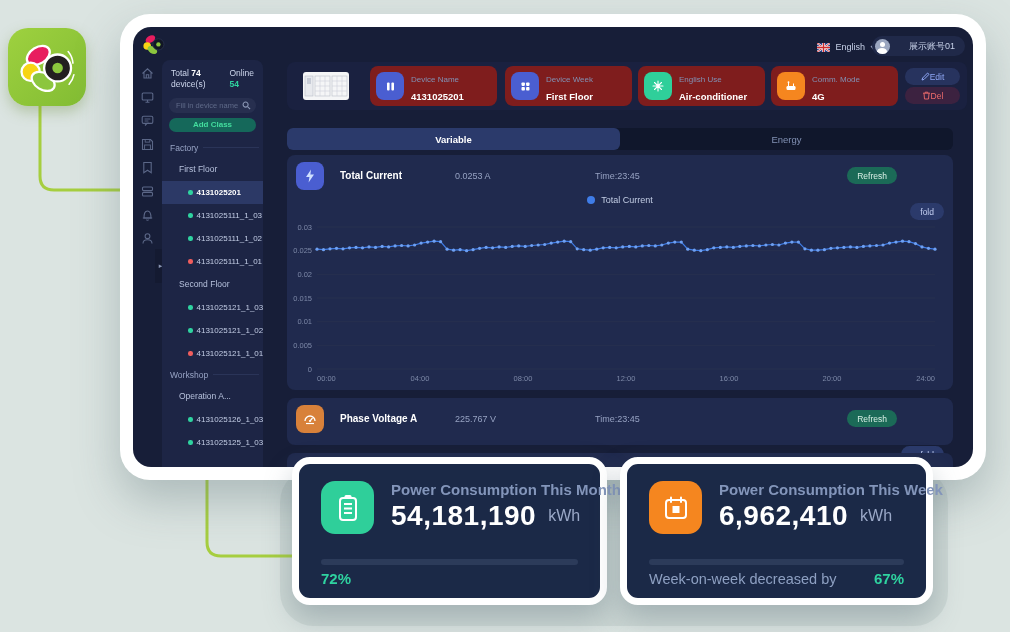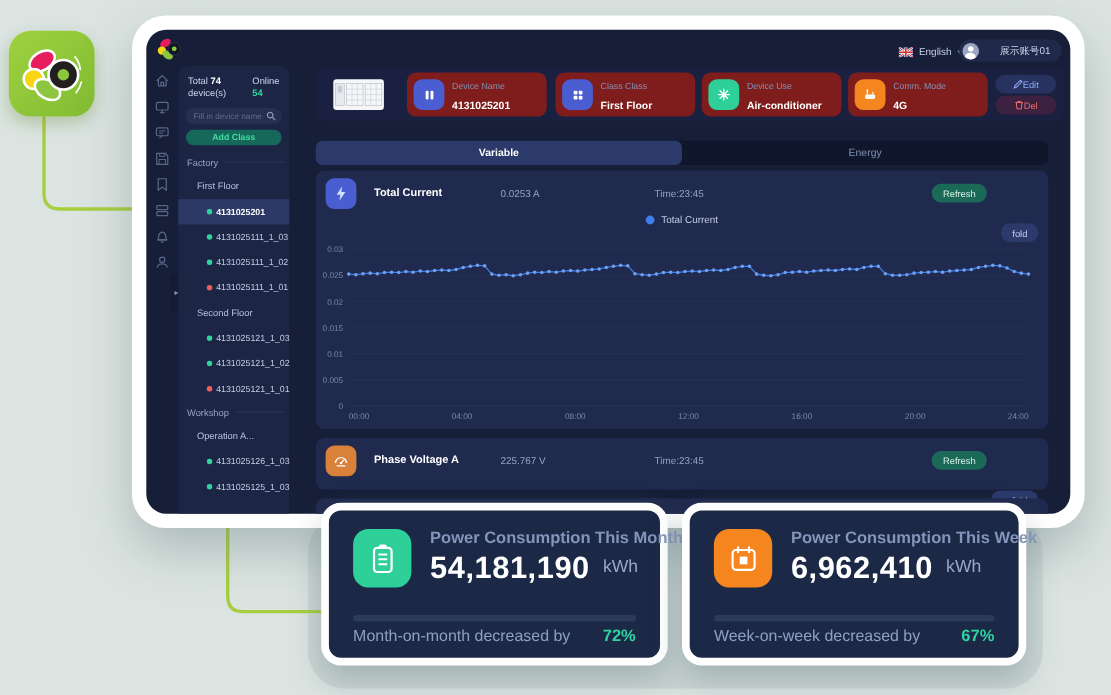--- a/index.html
+++ b/index.html
@@ -328,31 +328,31 @@
         </div>
         <div class="info-card" style="left:218px">
           <span class="ic" style="background:#4a5ed1">
             <svg width="11" height="11" viewBox="0 0 11 11">
                 <rect x="1.5" y="1.5" width="3.4" height="3.4" rx="0.8" fill="#fff"></rect>
                 <rect x="6.1" y="1.5" width="3.4" height="3.4" rx="0.8" fill="#fff"></rect>
                 <rect x="1.5" y="6.1" width="3.4" height="3.4" rx="0.8" fill="#fff"></rect>
                 <rect x="6.1" y="6.1" width="3.4" height="3.4" rx="0.8" fill="#fff"></rect>
               </svg>
             </span>
-          <span><span class="lbl">Class Class</span><br>
+          <span><span class="lbl">Device Week</span><br>
             <span class="val">First Floor</span></span>
         </div>
         <div class="info-card" style="left:351px">
           <span class="ic" style="background:#2fcf9a">
             <svg width="12" height="12" viewBox="0 0 12 12">
                 <path d="M6,1 V11 M1,6 H11 M2.5,2.5 L9.5,9.5 M9.5,2.5 L2.5,9.5" stroke="#fff" stroke-width="1.1" stroke-linecap="round"></path>
                 <circle cx="6" cy="6" r="1.4" fill="#fff"></circle>
               </svg>
             </span>
-          <span><span class="lbl">Device Use</span><br>
+          <span><span class="lbl">English Use</span><br>
             <span class="val">Air-conditioner</span></span>
         </div>
         <div class="info-card" style="left:484px">
           <span class="ic" style="background:#f5861f">
             <svg width="12" height="12" viewBox="0 0 12 12">
                 <rect x="1.5" y="6" width="9" height="4" rx="1.2" fill="#fff"></rect>
                 <path d="M3.5,6 V2.5 M8.5,6 V3.5" stroke="#fff" stroke-width="1"></path>
                 <circle cx="3.5" cy="2.2" r="0.9" fill="#fff"></circle>
               </svg>
             </span>
@@ -554,21 +554,20 @@
           <path d="M8,10 H16 M8,14.5 H16 M8,19 H16" stroke="#fff" stroke-width="1.8"></path>
         </svg>
       </span>
     <span class="sum-title">Power Consumption This Month</span>
     <span class="sum-valrow">
         <span class="sum-value">54,181,190</span>
         <span class="sum-unit">kWh</span>
       </span>
     <span class="sum-track"><span class="sum-fill" style="background: rgb(47, 207, 154); width: 72%;"></span></span>
     <span class="sum-bottom">
-        <span class="sum-label">Month-on-month decreased by</span>
         <span class="sum-pct">72%</span>
       </span>
   </div>
 
   <div class="sum-card" id="card-week">
     <span class="sum-icon" style="background:#f5861f">
       <svg width="26" height="26" viewBox="0 0 26 26">
           <rect x="3" y="5" width="20" height="18" rx="3" fill="none" stroke="#fff" stroke-width="2"></rect>
           <path d="M8,2.5 V7 M18,2.5 V7" stroke="#fff" stroke-width="2" stroke-linecap="round"></path>
           <rect x="9.5" y="11" width="7" height="7" fill="#fff"></rect>

